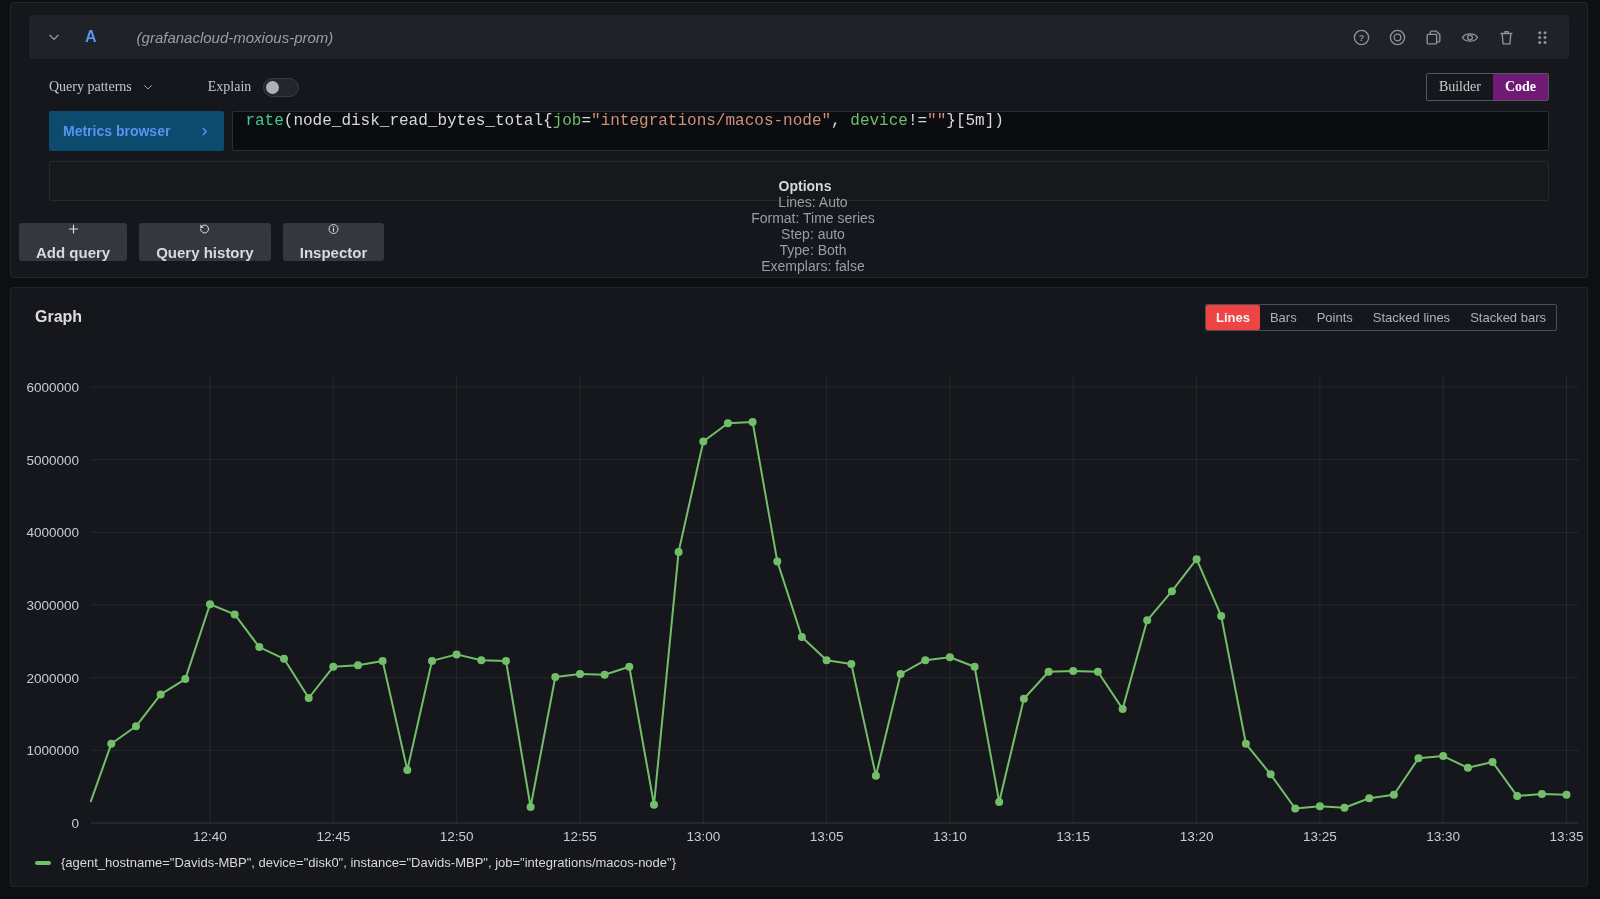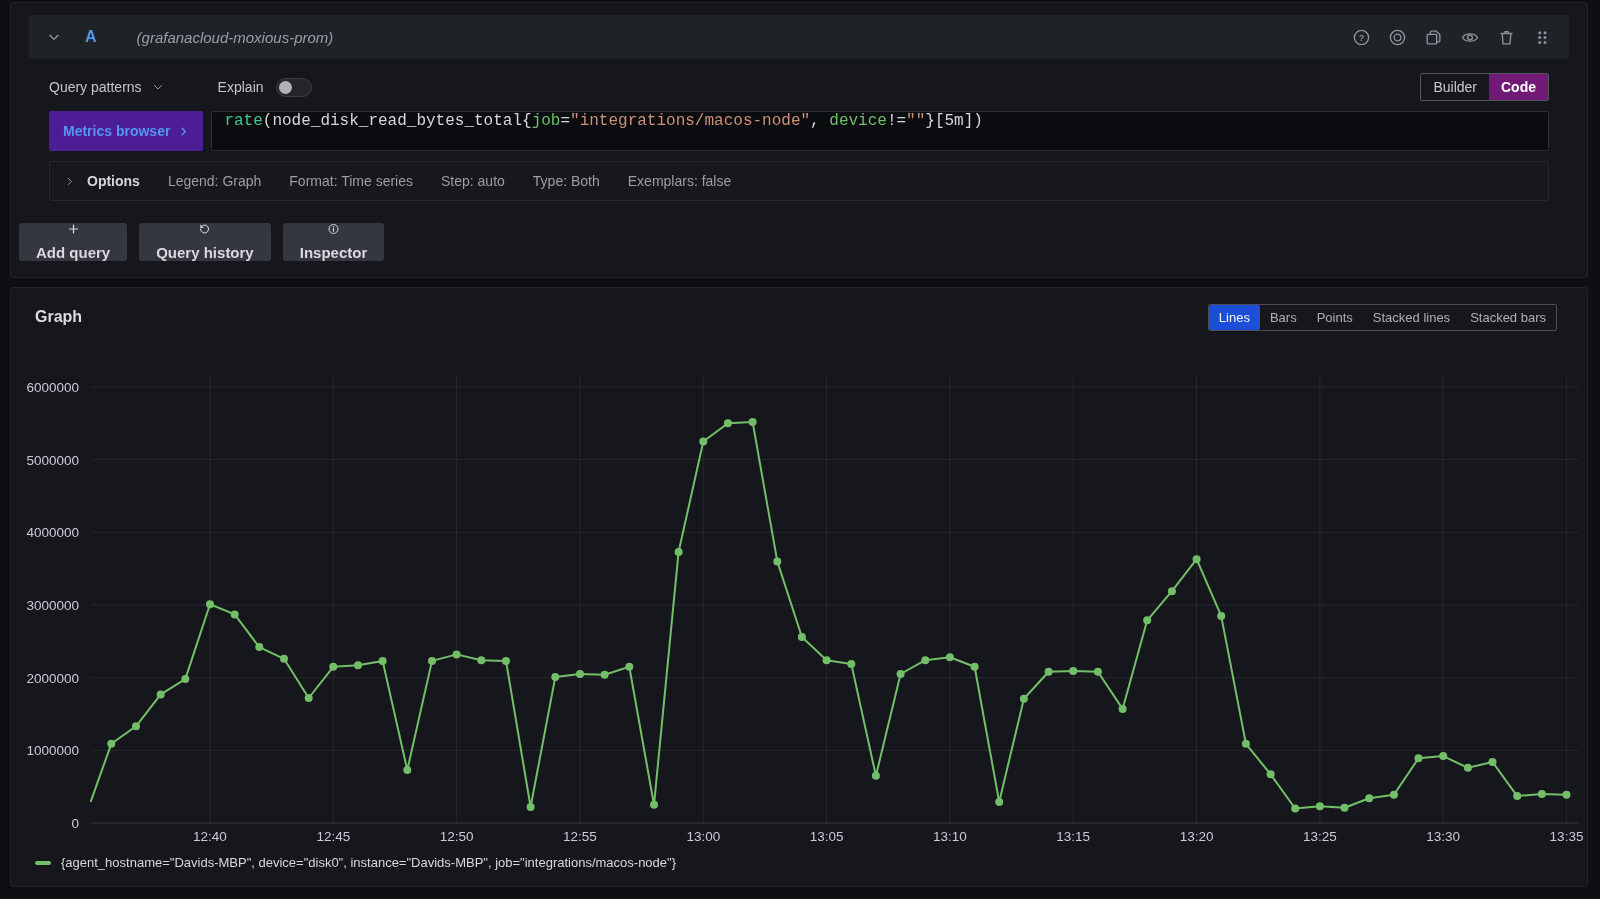--- a/index.html
+++ b/index.html
@@ -8,54 +8,54 @@
 
   
   #query-panel { left:10px; top:2px; width:1578px; height:276px; }
   .qheader { margin:12px 18px 0 18px; height:44px; background:#1F2227; border-radius:2px;
              display:flex; align-items:center; padding:0 18px; }
   .qheader .refid { color:#5794F2; font-weight:bold; font-size:16px; margin-left:24px; }
   .qheader .ds-title { color:#9A9EA6; font-style:italic; font-size:15px; margin-left:40px; }
   .icon-row { margin-left:auto; display:flex; align-items:center; gap:17px; }
   .icon-row svg { display:block; cursor:pointer; }
 
-  .qrow2 { margin:12px 38px 6px 38px; height:32px; display:flex; align-items:center; }
+  .qrow2 { margin:12px 38px 6px 38px; height:32px; display:flex; align-items:center;font-family:Liberation Serif, serif; }
   .qrow2 .lbl { color:#C3C6CC; font-size:14px; }
   .chev { stroke:#9A9EA6; stroke-width:2; fill:none; stroke-linecap:round; stroke-linejoin:round; }
   .toggle-track { width:36px; height:19px; border-radius:10px; background:#24262C; border:1px solid #3A3C42;
                   margin-left:12px; position:relative; cursor:pointer; }
   .toggle-knob { position:absolute; left:2px; top:2px; width:13px; height:13px; border-radius:50%; background:#AEB2B8; }
   .mode-group { margin-left:auto; display:flex; border:1px solid #55575E; border-radius:2px; overflow:hidden; }
   .mode-item { padding:5px 12px; font-size:14px; color:#C9CBD1; cursor:pointer; }
   .mode-item.active { background:#701a75; color:#FFFFFF; font-weight:bold; }
 
   .qrow3 { margin:8px 38px 0 38px; display:flex; }
-  .mb-chip { height:40px; background:#4c1d95; border-radius:2px; display:flex; align-items:center;
-             padding:0 14px; cursor:pointer; flex:0 0 auto; }
+  .mb-chip { height:40px; background:#0c4a6e; border-radius:2px; display:flex; align-items:center;
+             padding:0 14px; cursor:pointer; flex:0 0 auto;gap:21px; }
   .mb-chip span { color:#5794F2; font-size:14px; font-weight:bold; margin-right:8px; }
   .code-field { flex:1; margin-left:8px; height:40px; background:#0B0C10; border:1px solid #2B2D33; border-radius:2px;
                 font-family:"Liberation Mono","DejaVu Sans Mono",monospace; font-size:16px;
                 display:flex; align-items:flex-start; padding:0 12px; white-space:pre; cursor:text; }
 
   .qrow4 { margin:10px 38px 0 38px; height:40px; border:1px solid #26282E; border-radius:2px; background:#17181C;
-           display:flex; align-items:center; padding:16px 14px; }
+           display:flex; align-items:center; padding:16px 14px;flex-direction:column; }
   .qrow4 .opt-title { color:#D5D7DB; font-weight:bold; font-size:14px; margin-left:12px; }
   .opt-item { color:#9A9EA6; font-size:14px; margin-left:28px; }
 
   .btn-row { margin:22px 0 0 8px; display:flex; gap:12px; }
   .g-btn { height:38px; background:#34373D; border:none; border-radius:3px; display:inline-flex; align-items:center;
            gap:9px; padding:0 17px; color:#D8DADF; font-size:15px; font-weight:bold; font-family:inherit; cursor:pointer;flex-direction:column; }
 
   
   #graph-panel { left:10px; top:287px; width:1578px; height:600px; }
   .gheader { position:absolute; left:24px; right:30px; top:16px; display:flex; align-items:flex-start; z-index:2; }
   .gtitle { color:#DCDDE0; font-size:16px; font-weight:bold; margin-top:4px; }
   .style-group { margin-left:auto; display:flex; border:1px solid #4C4E55; border-radius:2px; }
   .style-item { padding:5px 10px; font-size:13px; color:#AEB1B8; cursor:pointer; white-space:nowrap; }
-  .style-item.active { background:#1d4ed8; color:#F4F5F6; font-weight:normal; border-radius:2px; }
+  .style-item.active { background:#ef4444; color:#F4F5F6; font-weight:bold; border-radius:2px; }
   #chart { position:absolute; left:0; top:0; }
   .legend { position:absolute; left:24px; bottom:16px; display:flex; align-items:center; gap:10px; }
   .legend-dash { width:16px; height:4px; border-radius:2px; }
   .legend-label { color:#D8D9DA; font-size:13px; cursor:pointer; }
 </style>
 </head>
 <body>
 
 <div class="panel" id="query-panel">
 
@@ -121,21 +121,21 @@
       </svg>
     </div>
     <div class="code-field" id="query-code"><span style="color: rgb(63, 201, 143);">rate</span><span style="color: rgb(214, 215, 217);">(node_disk_read_bytes_total{</span><span style="color: rgb(108, 190, 103);">job</span><span style="color: rgb(214, 215, 217);">=</span><span style="color: rgb(206, 145, 120);">"integrations/macos-node"</span><span style="color: rgb(214, 215, 217);">, </span><span style="color: rgb(108, 190, 103);">device</span><span style="color: rgb(214, 215, 217);">!=</span><span style="color: rgb(206, 145, 120);">""</span><span style="color: rgb(214, 215, 217);">}[5m])</span></div>
   </div>
 
   <div class="qrow4">
     <svg width="11" height="11" viewBox="0 0 24 24">
       <polyline class="chev" points="9,5 16,12 9,19"></polyline>
     </svg>
     <span class="opt-title">Options</span>
-    <span class="opt-item">Legend: Graph</span>
+    <span class="opt-item">Lines: Auto</span>
     <span class="opt-item">Format: Time series</span>
     <span class="opt-item">Step: auto</span>
     <span class="opt-item">Type: Both</span>
     <span class="opt-item">Exemplars: false</span>
   </div>
 
   <div class="btn-row">
     <button class="g-btn">
       <svg width="15" height="15" viewBox="0 0 24 24">
         <path d="M12 4v16M4 12h16" stroke="#D8DADF" stroke-width="2.4" stroke-linecap="round"></path>

